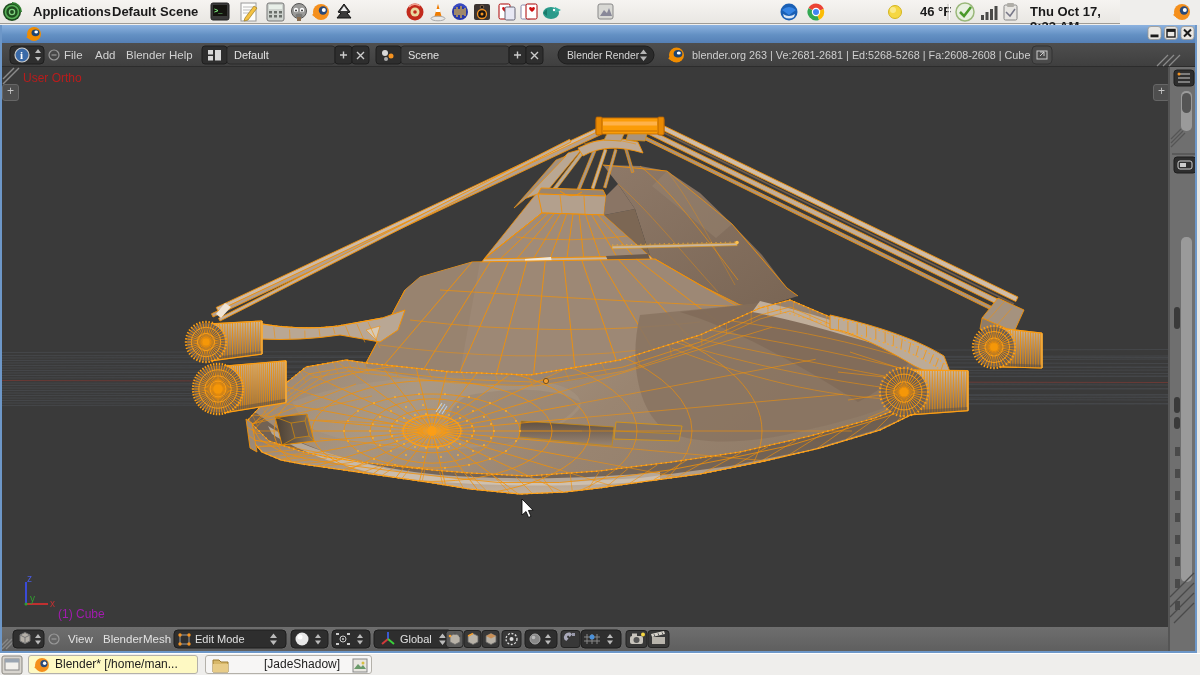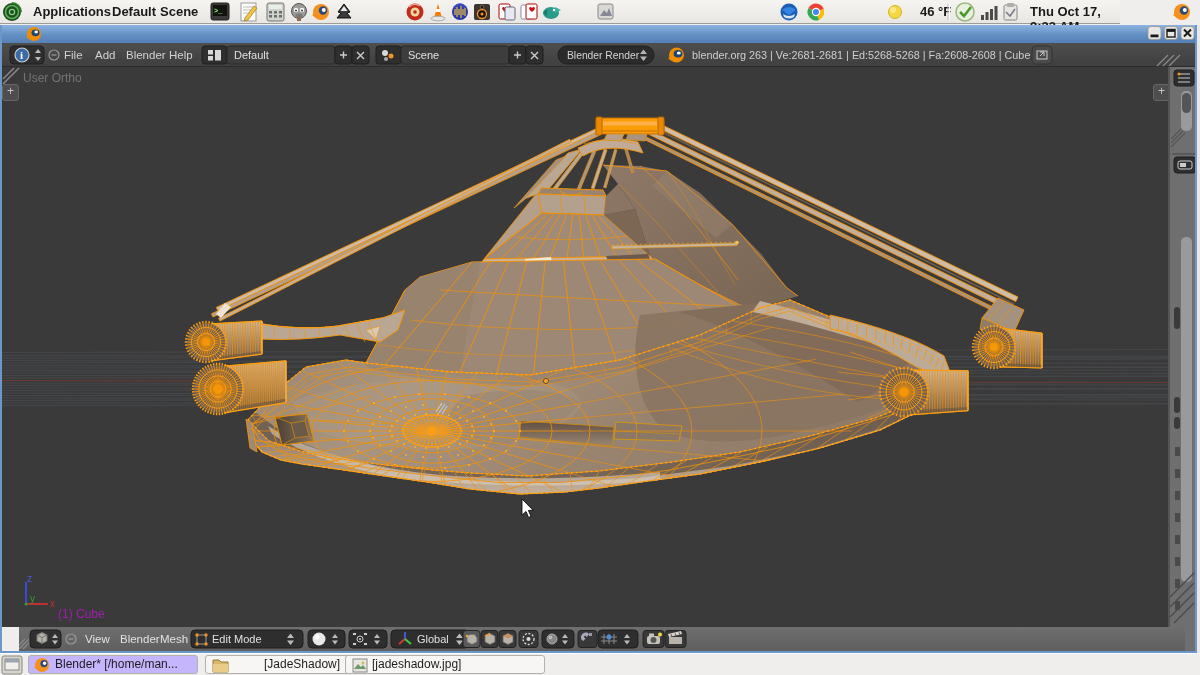--- a/index.html
+++ b/index.html
@@ -4,23 +4,23 @@
 html,body{margin:0;padding:0;background:#000;}
 #root{position:relative;width:1200px;height:675px;overflow:hidden;font-family:"Liberation Sans",sans-serif;background:#efeeec;}
 .abs{position:absolute;}
 #toppanel{left:0;top:0;width:1120px;height:24px;background:linear-gradient(#f6f4f1,#e9e7e3);border-bottom:1px solid #9f9c96;box-sizing:border-box;font-weight:bold;}
 #toppanel .menu{position:absolute;top:4px;font-size:13px;color:#1a1a1a;}
 #titlebar{left:0;top:25px;width:1200px;height:18px;background:linear-gradient(#8db3e0,#6390c3 55%,#5580b6);}
 #titletxt{position:absolute;left:48px;top:2px;font-size:13px;font-weight:bold;color:#fff;text-shadow:0 1px 1px #3a5a85;}
 #infoheader{left:2px;top:43px;width:1193px;height:24px;background:linear-gradient(#4e4e4e,#3f3f3f);border-bottom:1px solid #2c2c2c;box-sizing:border-box;}
 .hmenu{position:absolute;top:6px;font-size:11.5px;color:#d2d2d2;}
 #vp{left:2px;top:67px;width:1166px;height:560px;background:#3a3a3a;}
-#userortho{position:absolute;left:23px;top:71px;font-size:12px;color:#737373;}
+#userortho{position:absolute;left:23px;top:71px;font-size:12px;color:#b91c1c;}
 #cube1{position:absolute;left:58px;top:607px;font-size:12px;color:#a21caf;}
-#botheader{left:19px;top:627px;width:1166px;height:24px;background:linear-gradient(#6e6e6e,#5f5f5f);}
+#botheader{left:2px;top:627px;width:1166px;height:24px;background:linear-gradient(#6e6e6e,#5f5f5f);}
 .bmenu{position:absolute;top:6px;font-size:11.5px;color:#e2e2e2;}
 #taskbar{left:0;top:653px;width:1200px;height:22px;background:#efeeec;border-top:1px solid #fff;}
 .task{position:absolute;top:1px;height:17px;background:#f7f6f5;border:1px solid #b4b1aa;border-radius:3px;font-size:12px;color:#1c1c1c;line-height:17px;}
 #vpplus{position:absolute;left:2px;top:84px;width:15px;height:15px;background:#4e4e4e;border:1px solid #666;border-radius:3px;color:#c5c5c5;font-size:12px;line-height:13px;text-align:center;}
 #vpplus2{position:absolute;left:1153px;top:84px;width:15px;height:15px;background:#4e4e4e;border:1px solid #666;border-radius:3px;color:#c5c5c5;font-size:12px;line-height:13px;text-align:center;}
 </style></head>
 <body>
 <div id="root">
   <div class="abs" id="toppanel">
     <div class="menu" style="left:33px;">Applications</div>
@@ -1335,23 +1335,22 @@
           <line x1="656" y1="6.3" x2="657" y2="8.6"></line>
           <line x1="660" y1="5.4" x2="661" y2="7.7"></line>
         </g>
       </svg>
   </div>
   <div class="abs" style="left:0;top:25px;width:2px;height:628px;background:#6d97c8;"></div>
   <div class="abs" style="left:1195px;top:25px;width:2px;height:628px;background:#6d97c8;"></div>
   <div class="abs" style="left:1197px;top:25px;width:3px;height:628px;background:#e9e8e5;"></div>
   <div class="abs" style="left:0;top:651px;width:1197px;height:2px;background:#6d97c8;"></div>
   <div class="abs" id="taskbar">
-    <div class="task" style="left:28px;width:168px;background:#c4b5fd;"><span style="margin-left:26px;">Blender* [/home/man...</span></div>
+    <div class="task" style="left:28px;width:168px;background:#fef9c3;"><span style="margin-left:26px;">Blender* [/home/man...</span></div>
     <div class="task" style="left:205px;width:133px;padding-left:32px;"><span style="margin-left:26px;">[JadeShadow]</span></div>
-    <div class="task" style="left:345px;width:198px;"><span style="margin-left:26px;">[jadeshadow.jpg]</span></div>
     <svg class="abs" style="left:0;top:0" width="1200" height="22">
         <rect x="2" y="2" width="20" height="18" rx="2" fill="#d8d5cf" stroke="#8a8780"></rect>
         <rect x="5" y="5" width="14" height="11" fill="#f2f0ec" stroke="#888"></rect>
         <rect x="5" y="5" width="14" height="3.5" fill="#9aa5b2"></rect>
 <g transform="translate(34,3)">
           <circle cx="8" cy="8" r="7" fill="#f5901d"></circle>
           <circle cx="10" cy="6.6" r="3.6" fill="#2a4a7a"></circle>
           <circle cx="10.6" cy="6.2" r="1.7" fill="#fff"></circle>
           <path d="M1,9.5 Q5,13.5 10.5,12.5" stroke="#f5901d" stroke-width="2.2" fill="none"></path>
         </g>

